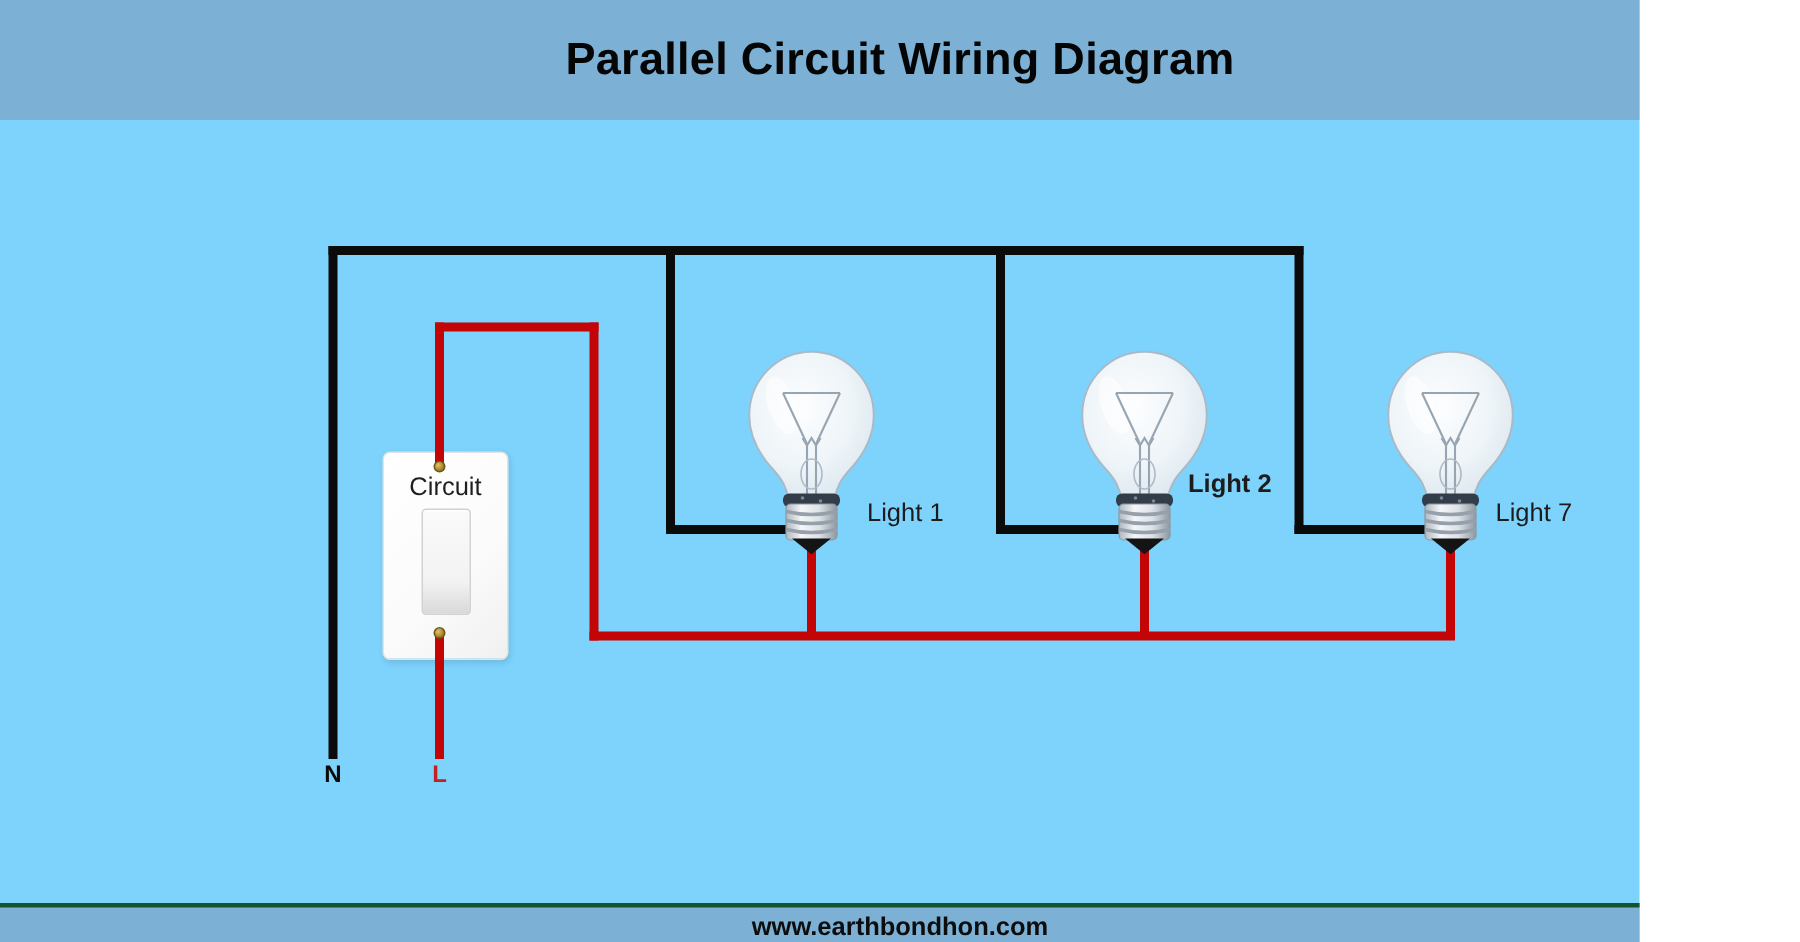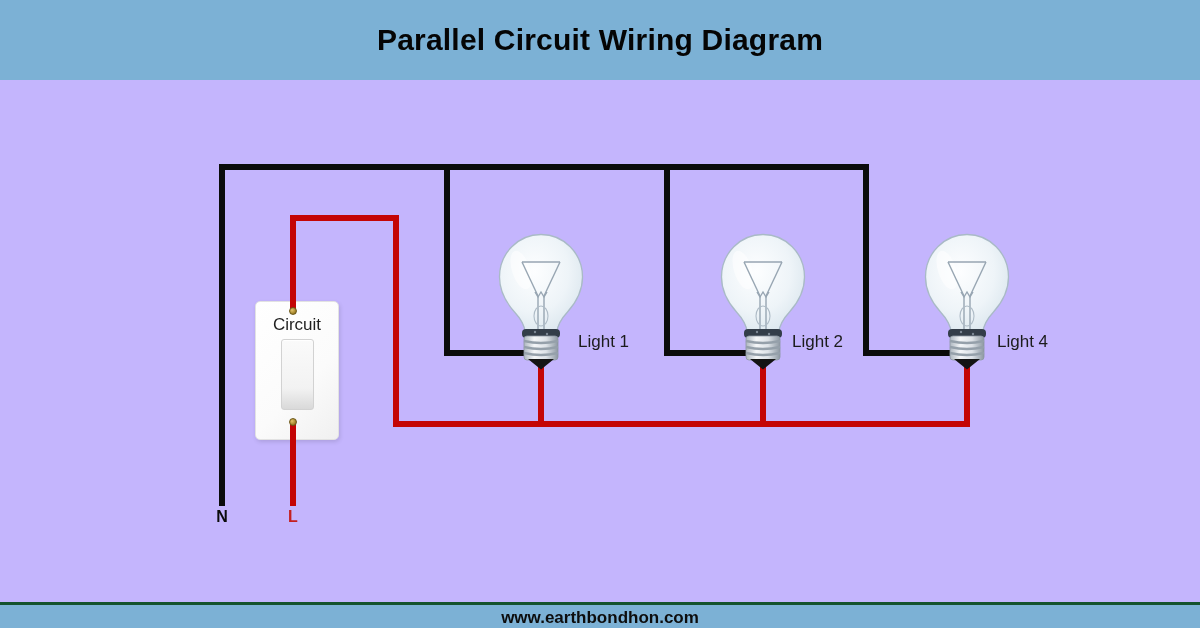--- a/index.html
+++ b/index.html
@@ -1,18 +1,18 @@
 <!DOCTYPE html>
 <html style="--band-bg: #7cb1d5; --neutral-wire: #0b0b0b; --live-wire: #c40505; --label-text: #1c1c1c;"><head>
 <meta charset="utf-8">
 <style>
   html,body{margin:0;padding:0;background:#fff;}
   .canvas{
-    position:relative;width:1200px;height:628px;overflow:hidden;
-    background:#c4b5fd;font-family:"Liberation Sans", sans-serif;
+    position:relative;width:1093px;height:628px;overflow:hidden;
+    background:#7dd3fc;font-family:"Liberation Sans", sans-serif;
   }
   
   .band{position:absolute;left:0;width:1200px;background:var(--band-bg,#7cb1d5);}
   .band.header{top:0;height:80px;display:flex;align-items:center;justify-content:center;}
   .band.footer{top:602px;height:26px;display:flex;align-items:center;justify-content:center;border-top:3px solid #14532d;}
   .title{font-size:30px;font-weight:700;color:#050505;letter-spacing:.2px;}
   .footer-url{font-size:17px;font-weight:700;color:#0d0d0d;}
   
   .wire{position:absolute;z-index:2;}
   .wire.black{background:var(--neutral-wire,#0b0b0b);}
@@ -144,22 +144,22 @@
         <use href="#bulbShape"></use>
       </svg>
   </div>
   <div class="bulb" style="left:923px;top:232px;">
     <svg>
         <use href="#bulbShape"></use>
       </svg>
   </div>
 
   <div class="light-label" style="left:578px;top:332px;text-align:center;">Light 1</div>
-  <div class="light-label" style="left:792px;top:332px;">Light 2</div>
-  <div class="light-label" style="left:997px;top:332px;">Light 4</div>
+  <div class="light-label" style="left:792px;top:313px;font-weight:bold;">Light 2</div>
+  <div class="light-label" style="left:997px;top:332px;">Light 7</div>
 
   <div class="wire-end-label neutral" style="left:213px;top:508px;">N</div>
   <div class="wire-end-label live" style="left:284px;top:508px;">L</div>
 
   <div class="band footer">
     <div class="footer-url">www.earthbondhon.com</div>
   </div>
 
 </div>
 

